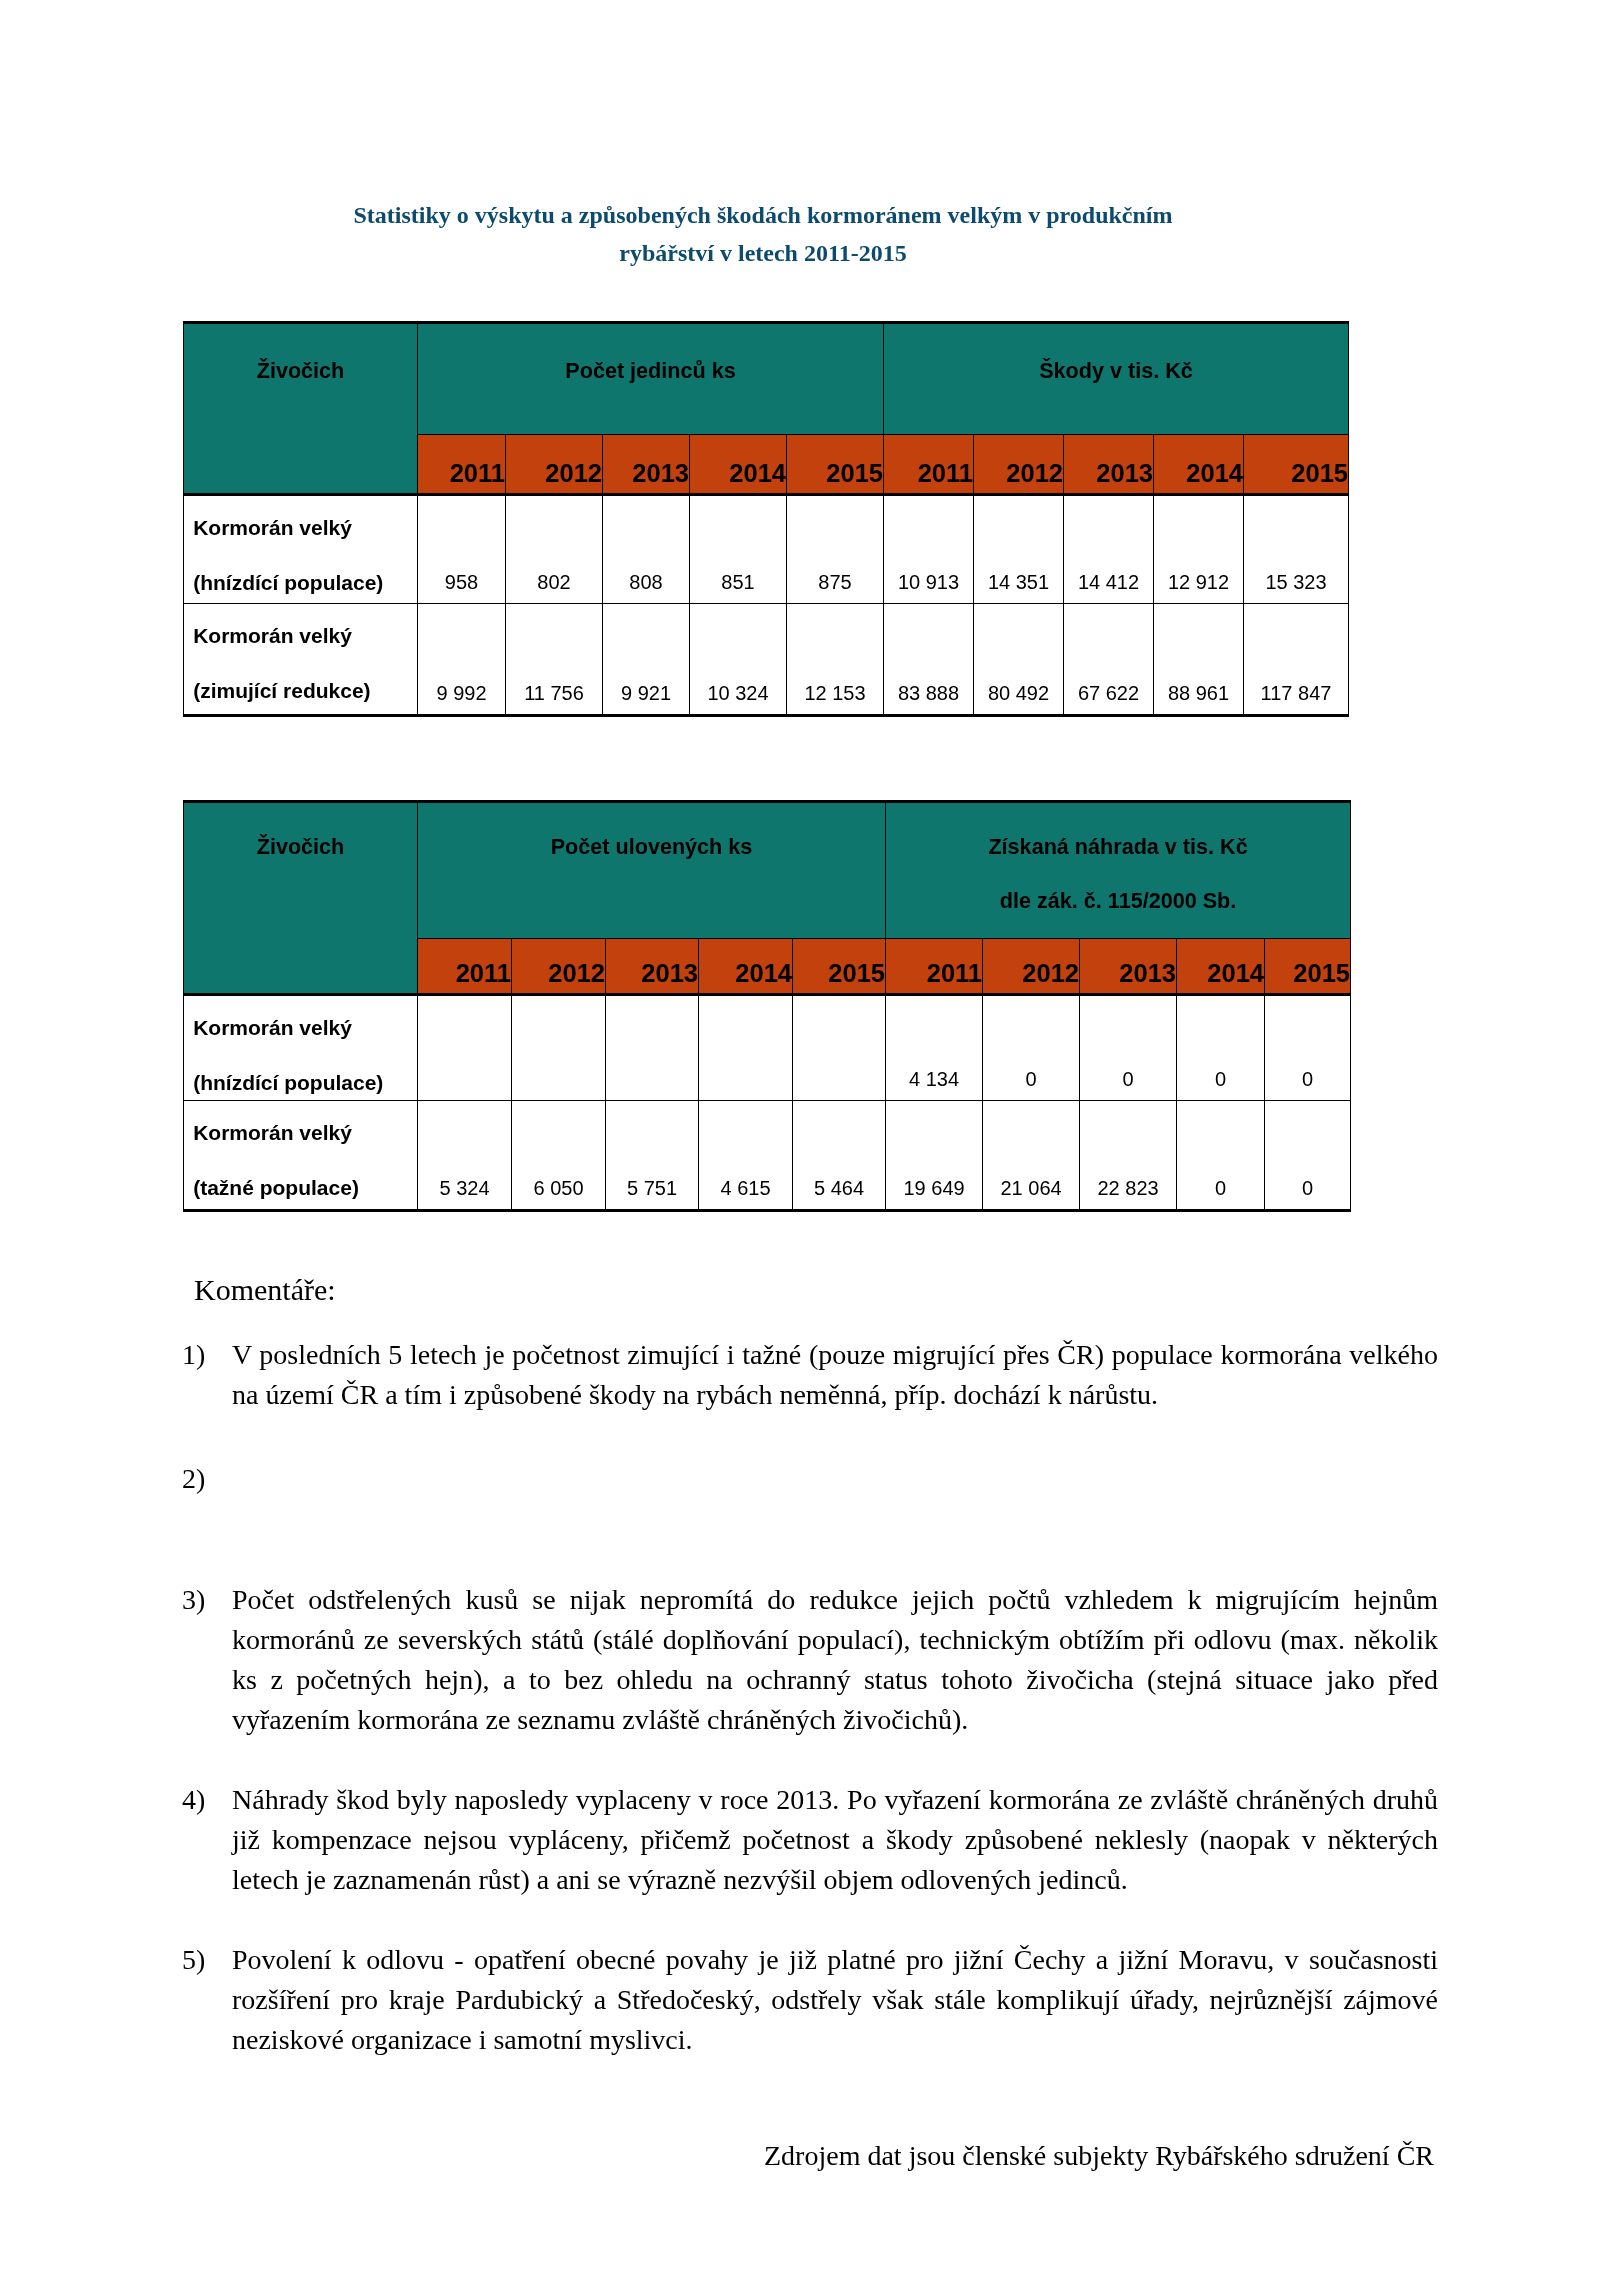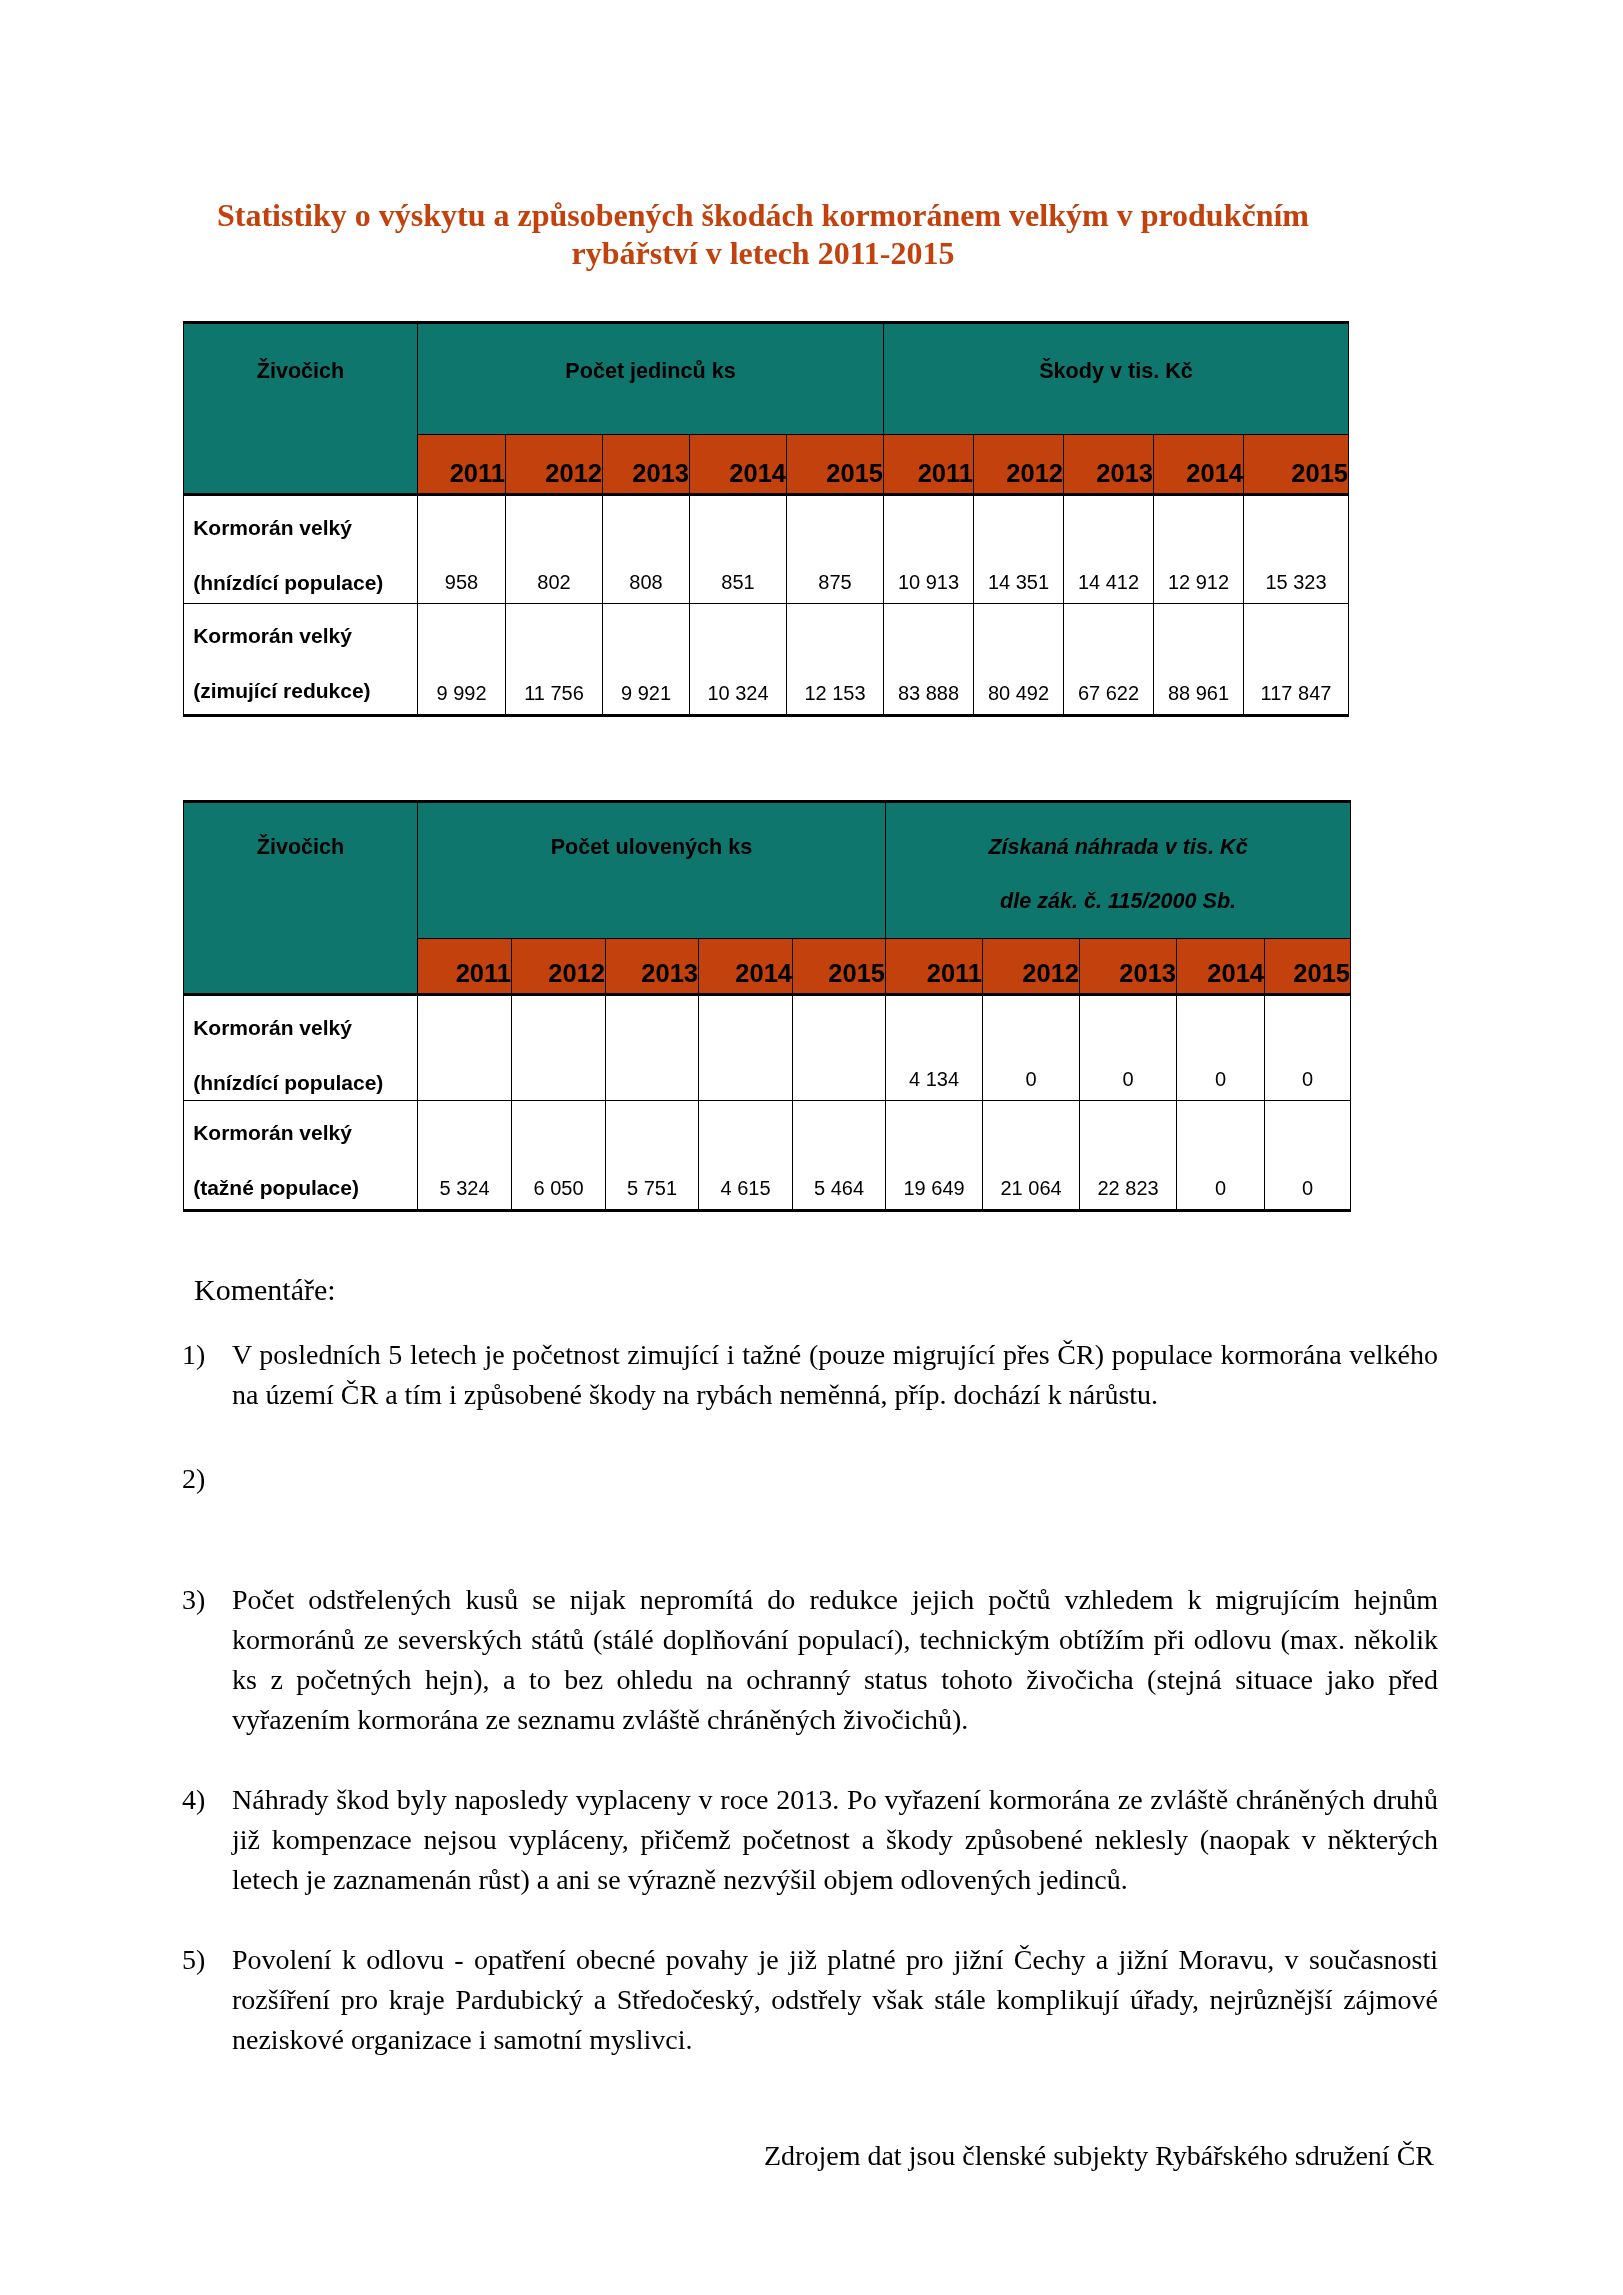--- a/index.html
+++ b/index.html
@@ -1,20 +1,20 @@
 <!DOCTYPE html>
 <html style="font-size:10.5px"><head>
 <meta charset="utf-8">
 <style>
   html, body { margin: 0; padding: 0; background: #ffffff; }
   body { width: 1623px; height: 2295px; position: relative; overflow: hidden; }
   .title {
     position: absolute; left: 0; width: 1526px; text-align: center;
-    font-family: "Liberation Serif", serif; font-weight: bold; font-size: 32px;
-    color: #c2410c; line-height: 38px;
+    font-family: "Liberation Serif", serif; font-weight: bold; font-size: 24px;
+    color: #0c4a6e; line-height: 38px;
   }
   table.stat {
     position: absolute; border-collapse: collapse; table-layout: fixed;
     font-family: "Liberation Sans", sans-serif; color: #000;
   }
   table.stat td { border: 1.3px solid #000; padding: 0; }
   table.stat .hdr { background: #0f766e; font-weight: bold; font-size: 21.6px; text-align: center; }
   table.stat .yr { background: #c2410c; font-weight: bold; font-size: 25.5px; text-align: right; vertical-align: bottom; padding-bottom: 5.2px; }
   table.stat .thick-top { border-top: 3.9px solid #000; }
   table.stat .thick-bottom { border-bottom: 3.9px solid #000; }
@@ -113,21 +113,21 @@
     <col style="width:97px">
       <col style="width:97px">
       <col style="width:97px">
       <col style="width:88px">
       <col style="width:86px">
   </colgroup>
   <tbody>
       <tr style="height:137px;">
     <td class="hdr thick-top" rowspan="2" style="vertical-align:top; padding-top:31px;">Živočich</td>
     <td class="hdr thick-top" colspan="5" style="vertical-align:top; padding-top:31px;">Počet ulovených ks</td>
-    <td class="hdr thick-top" colspan="5" style="vertical-align:top; padding-top:31px;font-style:italic;">
+    <td class="hdr thick-top" colspan="5" style="vertical-align:top; padding-top:31px;">
       <span class="hdr-inner">Získaná náhrada v tis. Kč</span>
       <span class="hdr-inner" style="margin-top:27.5px;">dle zák. č. 115/2000 Sb.</span>
     </td>
   </tr>
   <tr style="height:56px;">
     <td class="yr">2011</td>
     <td class="yr">2012</td>
     <td class="yr">2013</td>
     <td class="yr">2014</td>
     <td class="yr">2015</td>

